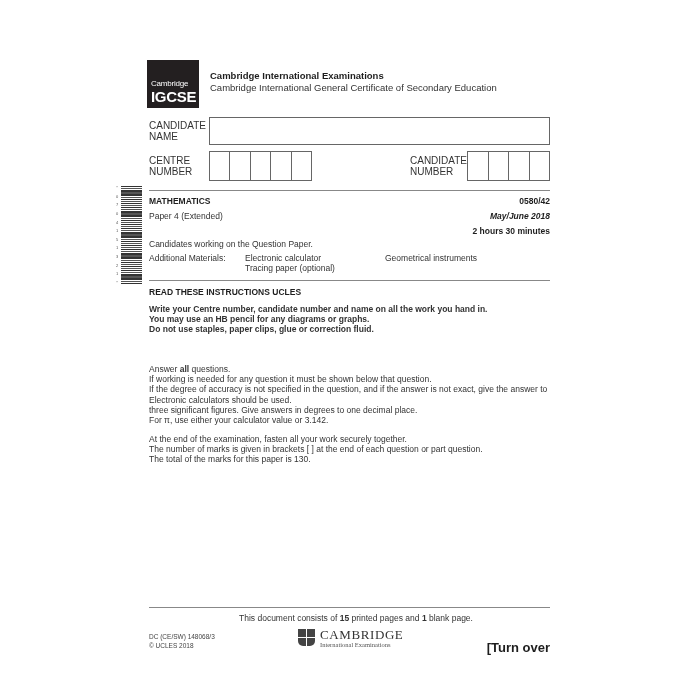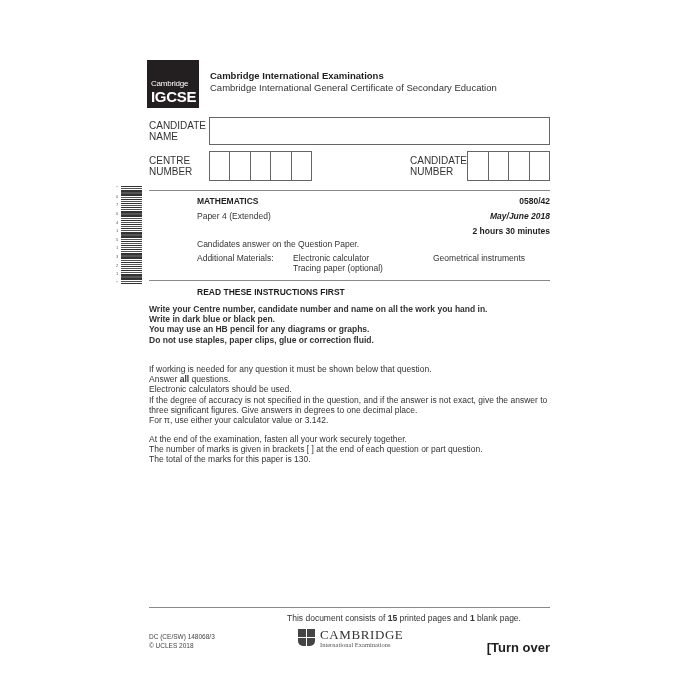--- a/index.html
+++ b/index.html
@@ -13,21 +13,21 @@
   .logo .small { font-size: 8px; letter-spacing: -0.2px; line-height: 10px; }
   .logo .big { font-size: 15px; font-weight: bold; line-height: 15px; letter-spacing: -0.3px; }
   .hdr1 { left: 210px; top: 70px; font-size: 9.5px; font-weight: bold; color: #1e1e1e; }
   .hdr2 { left: 210px; top: 82px; font-size: 9.5px; color: #333; }
   .lbl { font-size: 10px; line-height: 10.5px; color: #333; }
   .namebox { left: 209px; top: 117px; width: 341px; height: 28px; border: 1px solid #666; }
   .cells { display: flex; height: 30px; border: 1px solid #666; }
   .cells .cell { flex: 1; border-left: 1px solid #666; }
   .cells .cell:first-child { border-left: none; }
   .hr { height: 1px; background: #888; left: 149px; width: 401px; }
-  .t { font-size: 8.5px; color: #333; white-space: nowrap; margin-left: 48px; }
+  .t { font-size: 8.5px; color: #333; white-space: nowrap; }
   .b { font-weight: bold; color: #1e1e1e; }
   .right { text-align: right; }
   .barcode { left: 121px; top: 186px; width: 21px; height: 99px;
     background: repeating-linear-gradient(to bottom, #333 0px, #333 1.5px, #fff 1.5px, #fff 2.3px, #555 2.3px, #555 3.4px, #fff 3.4px, #fff 4.2px); }
   .barcode-text { left: 114px; top: 186px; width: 6px; height: 99px; font-size: 4px; color: #555;
     display: flex; flex-direction: column; justify-content: space-between; align-items: center; line-height: 4px; }
   .instr p { font-size: 8.5px; line-height: 10.2px; color: #333; white-space: nowrap; }
   .cam-logo { left: 298px; top: 628px; display: flex; align-items: center; }
   .shield { width: 18px; height: 19px; position: relative; margin-right: 4px; }
   .shield .q { position: absolute; width: 8px; height: 8px; background: #444; }
@@ -89,42 +89,41 @@
   <span>1</span>
   <span>*</span>
 </div>
 <div class="abs barcode"></div>
 
 <div class="abs t b" style="left:149px; top:196px;">MATHEMATICS</div>
 <div class="abs t b right" style="right:150px; top:196px;">0580/42</div>
 <div class="abs t" style="left:149px; top:211px;">Paper 4 (Extended)</div>
 <div class="abs t b right" style="right:150px; top:211px;font-style:italic;">May/June 2018</div>
 <div class="abs t b right" style="right:150px; top:226px;">2 hours 30 minutes</div>
-<div class="abs t" style="left:149px; top:239px;">Candidates answer on the Question Paper.</div>
+<div class="abs t" style="left:149px; top:239px;">Candidates working on the Question Paper.</div>
 <div class="abs t" style="left:149px; top:253px;">Additional Materials:</div>
 <div class="abs t" style="left:245px; top:253px;text-align:center;">Electronic calculator</div>
 <div class="abs t" style="left:245px; top:263px;">Tracing paper (optional)</div>
 <div class="abs t" style="left:385px; top:253px;">Geometrical instruments</div>
 
 <div class="abs hr" style="top:280px;"></div>
 
-<div class="abs t b" style="left:149px; top:287px;">READ THESE INSTRUCTIONS FIRST</div>
+<div class="abs t b" style="left:149px; top:287px;">READ THESE INSTRUCTIONS UCLES</div>
 
 <div class="abs instr" style="left:149px; top:304px;font-weight:bold;">
   <p>Write your Centre number, candidate number and name on all the work you hand in.</p>
-  <p>Write in dark blue or black pen.</p>
   <p>You may use an HB pencil for any diagrams or graphs.</p>
   <p>Do not use staples, paper clips, glue or correction fluid.</p>
 </div>
 
 <div class="abs instr" style="left:149px; top:364px;">
+  <p><span>Answer </span><b>all</b><span> questions.</span></p>
   <p>If working is needed for any question it must be shown below that question.</p>
-  <p><span>Answer </span><b>all</b><span> questions.</span></p>
+  <p>If the degree of accuracy is not specified in the question, and if the answer is not exact, give the answer to</p>
   <p>Electronic calculators should be used.</p>
-  <p>If the degree of accuracy is not specified in the question, and if the answer is not exact, give the answer to</p>
   <p>three significant figures. Give answers in degrees to one decimal place.</p>
   <p>For π, use either your calculator value or 3.142.</p>
 </div>
 
 <div class="abs instr" style="left:149px; top:434px;">
   <p>At the end of the examination, fasten all your work securely together.</p>
   <p>The number of marks is given in brackets [ ] at the end of each question or part question.</p>
   <p>The total of the marks for this paper is 130.</p>
 </div>
 

